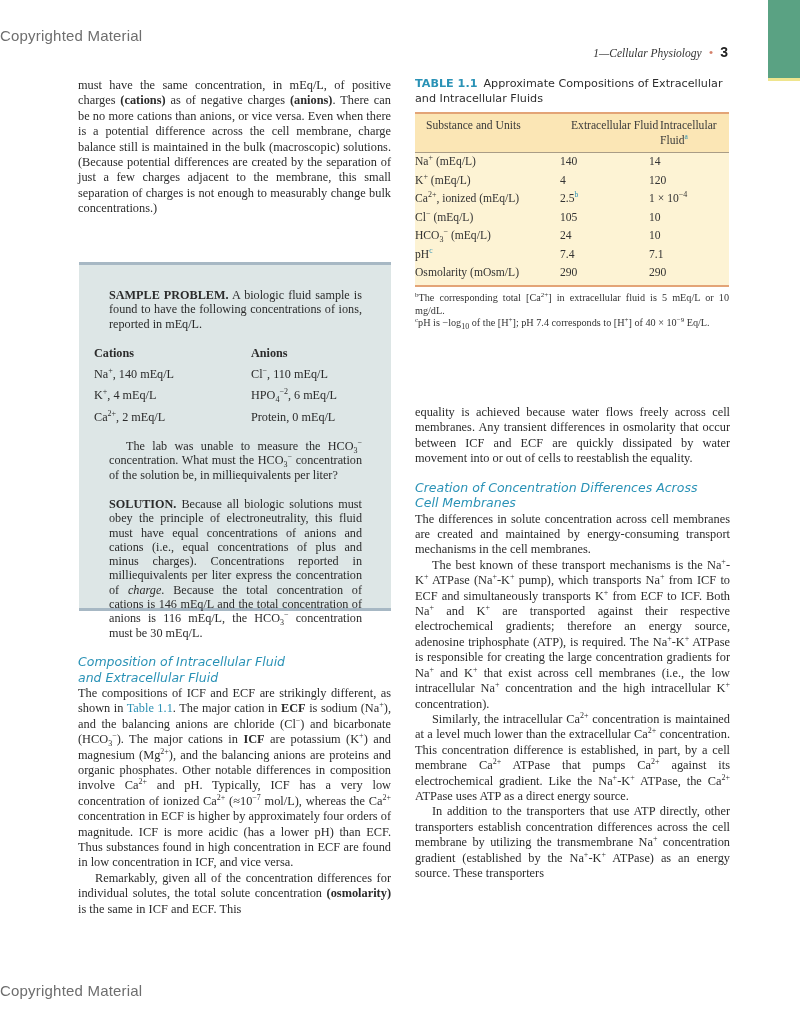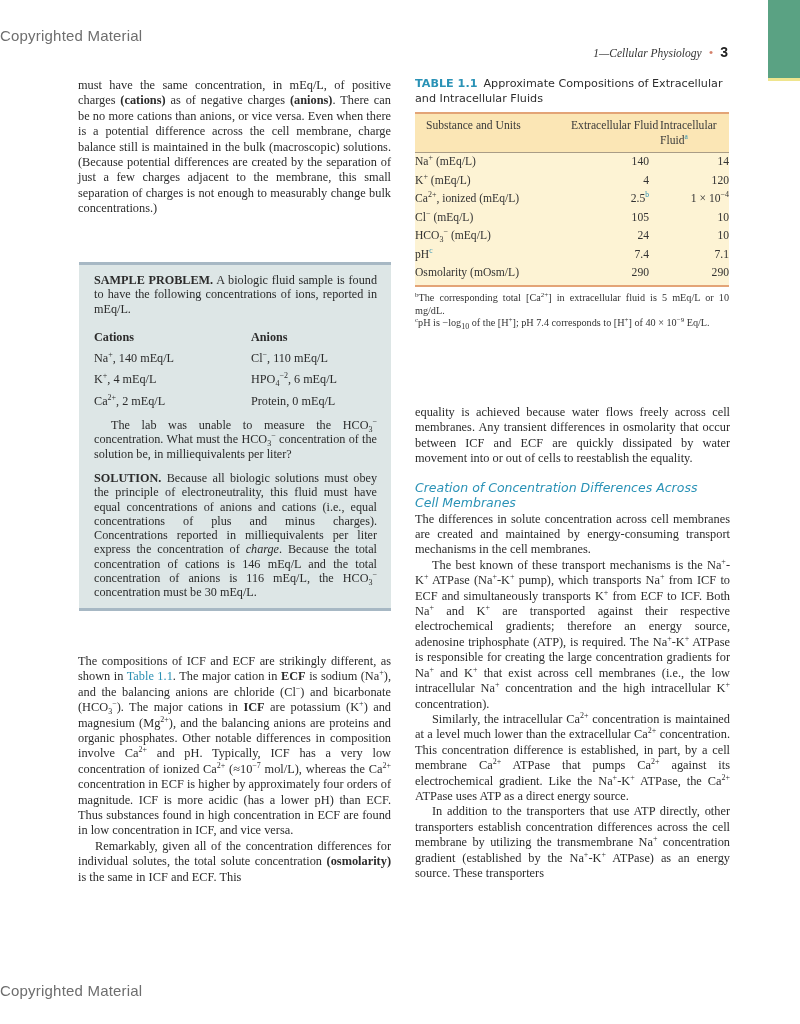--- a/index.html
+++ b/index.html
@@ -44,21 +44,21 @@
     font-size: 12.5px; line-height: 15.5px; color: #2a92b6; margin: 0 0 1px 0;
   }
 
   
   .sample-box {
     position: absolute; left: 79px; top: 262px; width: 312px; height: 349px;
     background: #dde6e6; border-top: 3px solid #a7b8c4; border-bottom: 3px solid #a7b8c4;
     box-sizing: border-box; padding: 8px 14px 0 15px;
     font-family: "Liberation Serif", serif; font-size: 12.2px; line-height: 14.3px; color: #2b2b2b;
   }
-  .sample-box p { margin: 0; text-align: justify; }
+  .sample-box p { margin: 15px; text-align: justify; }
   .ion-table { display: grid; grid-template-columns: 157px 1fr; margin: 14px 0 10px 0; row-gap: 7px; }
   .ion-table .hd { font-weight: bold; }
   .sample-box .q { text-indent: 17px; margin-bottom: 10px; }
 
   
   .tbl-title {
     position: absolute; left: 415px; top: 77px; width: 320px;
     font-family: "DejaVu Sans", sans-serif; font-size: 11.2px; line-height: 14.5px; color: #2e2e2e;
   }
   .tbl-title .tnum { color: #2a92b6; font-weight: bold; margin-right: 6px; }
@@ -66,21 +66,21 @@
     position: absolute; left: 415px; top: 112px; width: 314px; height: 175px;
     background: #fdf3d4; border-top: 2px solid #e3a477; border-bottom: 2px solid #e3a477;
     box-sizing: border-box;
     font-family: "Liberation Serif", serif; font-size: 11.6px; color: #333;
   }
   .tbl .head {
     display: grid; grid-template-columns: 145px 89px 80px; padding: 4px 0 4px 11px;
     background: #fbe6b5; border-bottom: 1.5px solid #a99c86; font-weight: normal; line-height: 15px; color: #3a3a3a;
   }
   .tbl .row { display: grid; grid-template-columns: 145px 89px 80px; height: 18.5px; line-height: 18.5px; }
-  .tbl .num { text-align: right; }
+  .tbl .num { text-align: left; }
   .tbl .ftnref { color: #2a8fb2; font-size: 7.5px; vertical-align: super; line-height: 0; }
   .tbl-notes {
     position: absolute; left: 415px; top: 292px; width: 314px;
     font-family: "Liberation Serif", serif; font-size: 10.2px; line-height: 12.7px; color: #333; text-align: justify;
   }
   .tbl-notes p { margin: 0; }
   .tbl-notes sup { font-size: 7px; }
 </style>
 </head>
 <body>
@@ -105,20 +105,23 @@
     <div><span>K</span><sup>+</sup><span>, 4 mEq/L</span></div>
     <div><span>HPO</span><sub>4</sub><sup>−2</sup><span>, 6 mEq/L</span></div>
     <div><span>Ca</span><sup>2+</sup><span>, 2 mEq/L</span></div>
     <div><span>Protein</span><span>, 0 mEq/L</span></div>
   </div>
   <p class="q"><span>The lab was unable to measure the HCO</span><sub>3</sub><sup>−</sup><span> concentration. What must the HCO</span><sub>3</sub><sup>−</sup><span> concentration of the solution be, in milliequivalents per liter?</span></p>
   <p><b>SOLUTION.</b><span> Because all biologic solutions must obey the principle of electroneutrality, this fluid must have equal concentrations of anions and cations (i.e., equal concentrations of plus and minus charges). Concentrations reported in milliequivalents per liter express the concentration of </span><i>charge</i><span>. Because the total concentration of cations is 146 mEq/L and the total concentration of anions is 116 mEq/L, the HCO</span><sub>3</sub><sup>−</sup><span> concentration must be 30 mEq/L.</span></p>
 </div>
 
 <div class="col col-left" style="top:654px;">
+  <div class="h-sec">
+    <span>Composition of Intracellular Fluid</span><br><span>and Extracellular Fluid</span>
+  </div>
   <p class="body"><span>The compositions of ICF and ECF are strikingly different, as shown in </span><span class="link">Table 1.1</span><span>. The major cation in </span><b>ECF</b><span> is sodium (Na</span><sup>+</sup><span>), and the balancing anions are chloride (Cl</span><sup>−</sup><span>) and bicarbonate (HCO</span><sub>3</sub><sup>−</sup><span>). The major cations in </span><b>ICF</b><span> are potassium (K</span><sup>+</sup><span>) and magnesium (Mg</span><sup>2+</sup><span>), and the balancing anions are proteins and organic phosphates. Other notable differences in composition involve Ca</span><sup>2+</sup><span> and pH. Typically, ICF has a very low concentration of ionized Ca</span><sup>2+</sup><span> (≈10</span><sup>−7</sup><span> mol/L), whereas the Ca</span><sup>2+</sup><span> concentration in ECF is higher by approximately four orders of magnitude. ICF is more acidic (has a lower pH) than ECF. Thus substances found in high concentration in ECF are found in low concentration in ICF, and vice versa.</span></p>
   <p class="body indent"><span>Remarkably, given all of the concentration differences for individual solutes, the total solute concentration </span><b>(osmolarity)</b><span> is the same in ICF and ECF. This</span></p>
 </div>
 
 <div class="tbl-title">
   <span class="tnum">TABLE 1.1</span><span>Approximate Compositions of Extracellular and Intracellular Fluids</span>
 </div>
 <div class="tbl">
   <div class="head">
     <div>Substance and Units</div>

